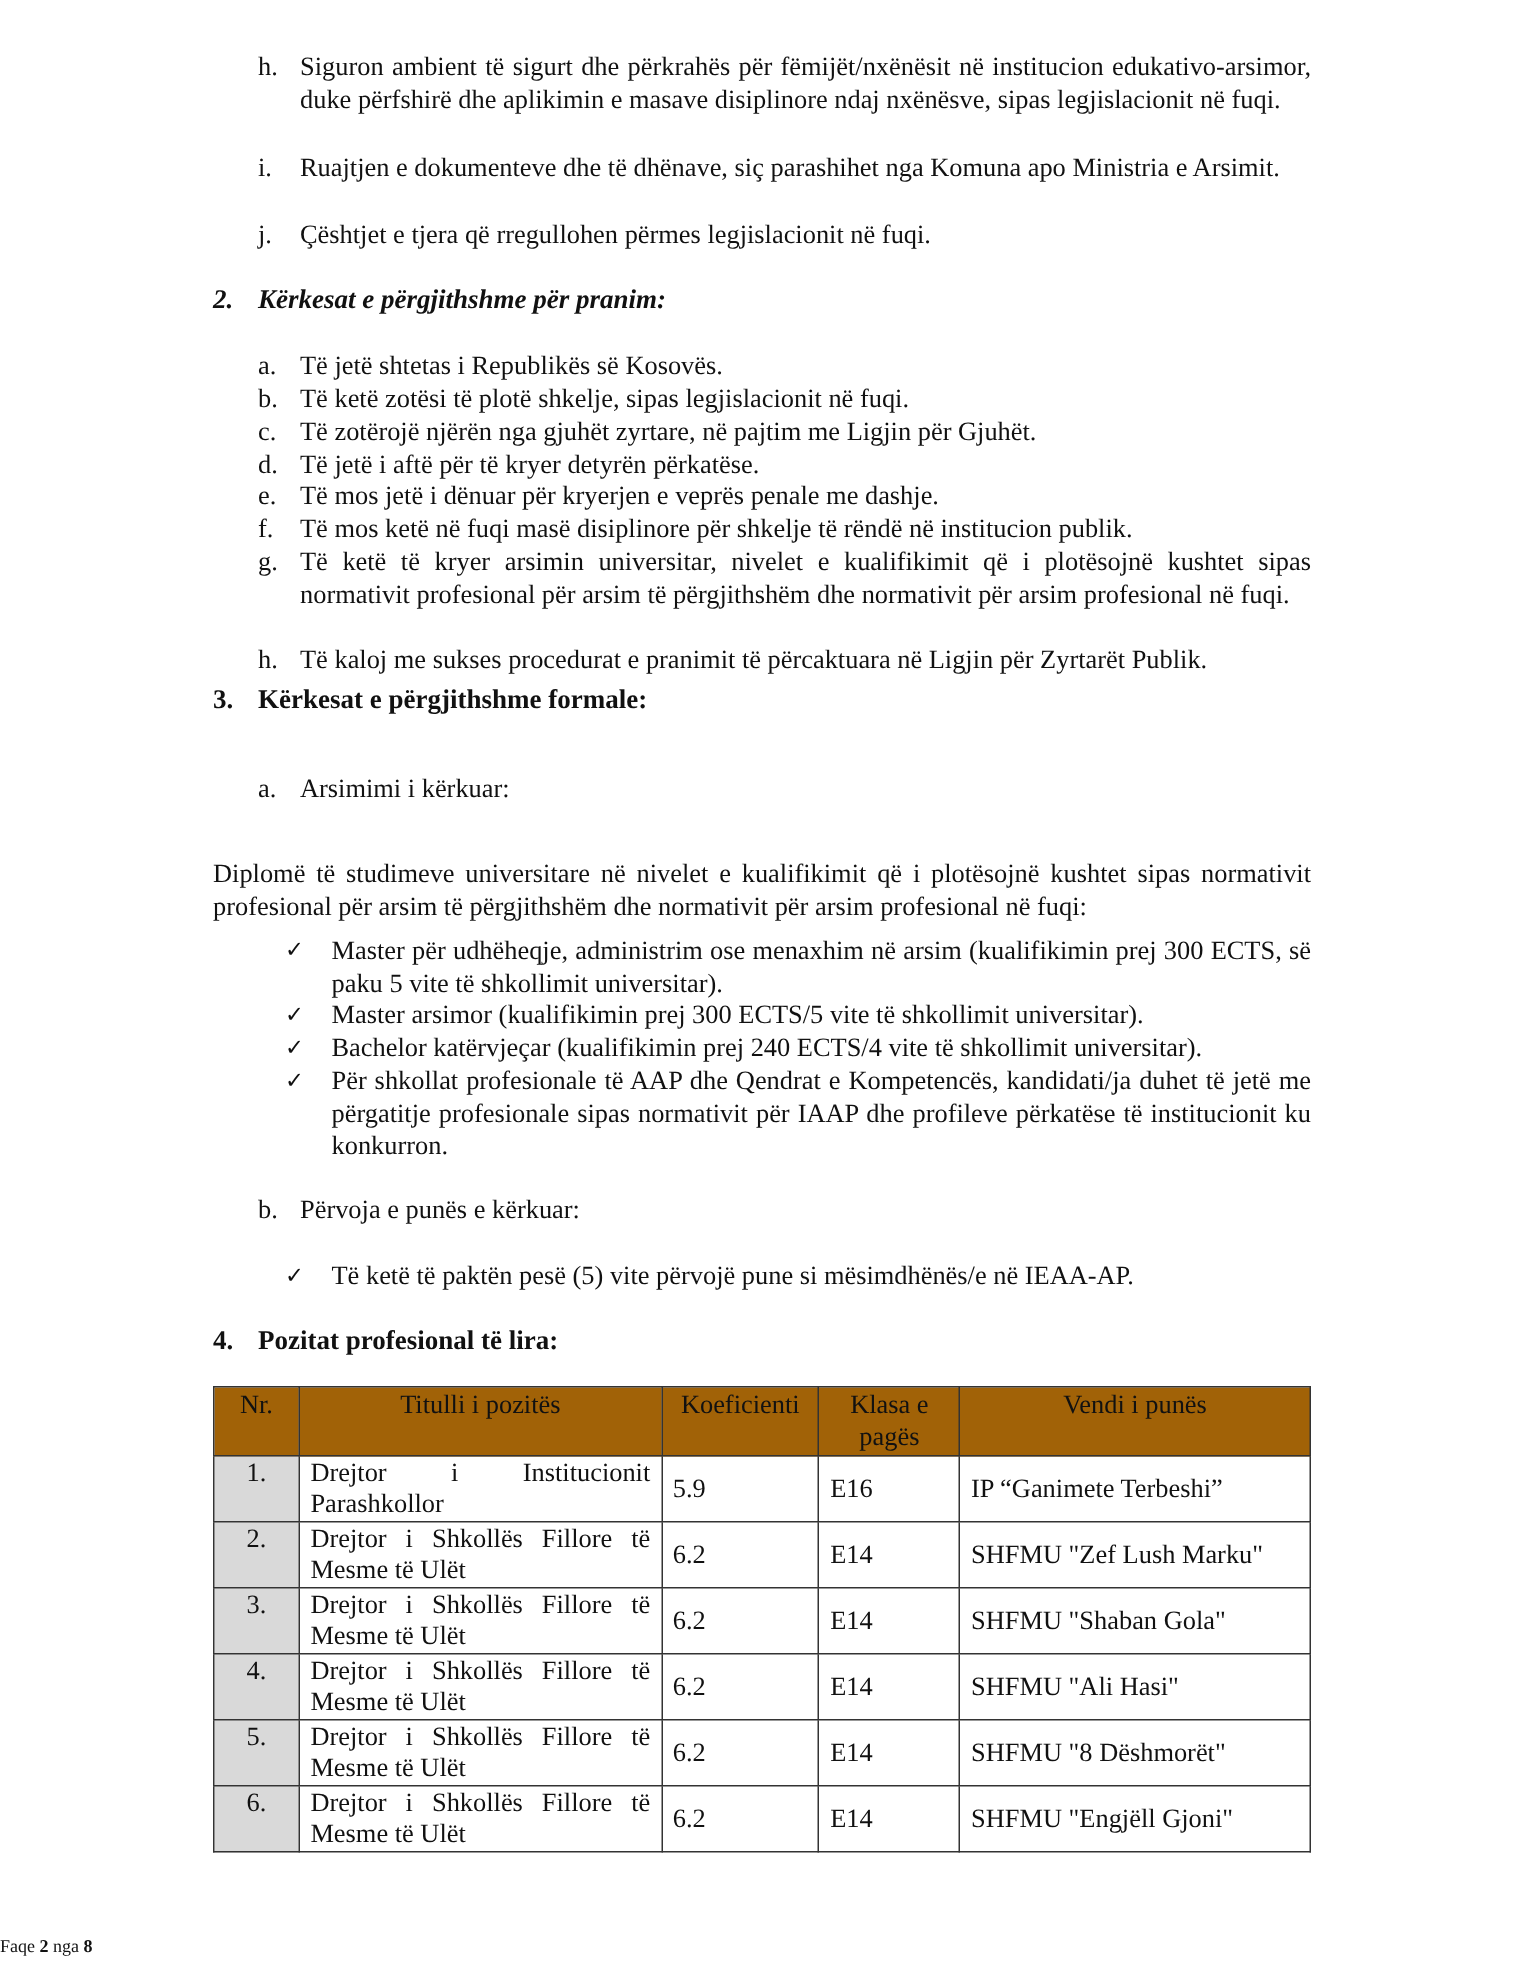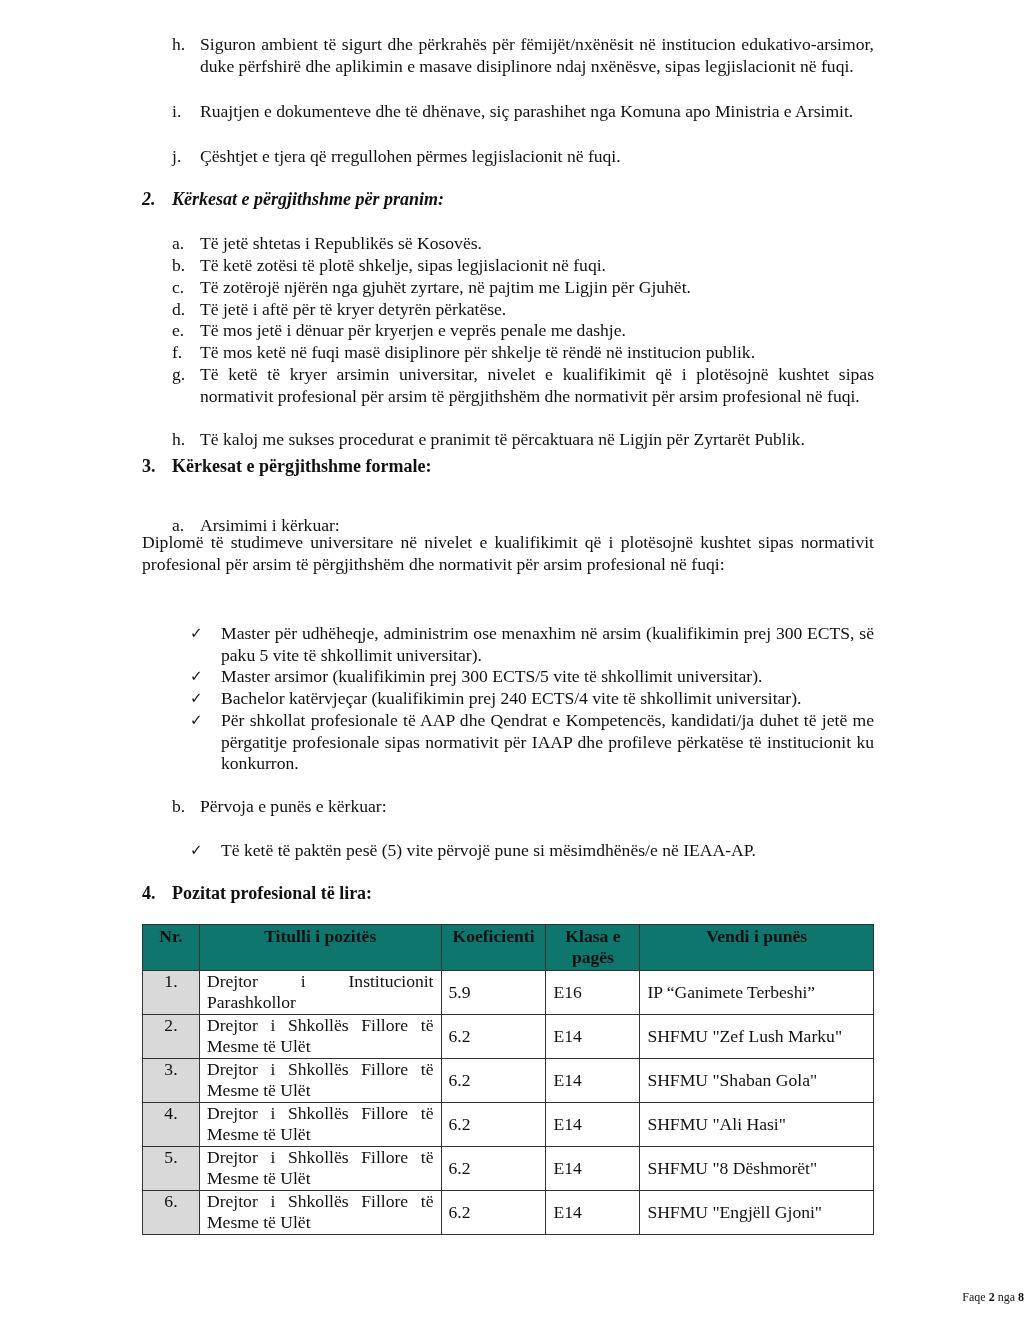--- a/index.html
+++ b/index.html
@@ -15,27 +15,27 @@
   .heading .num { display: inline-block; width: 30px; }
   .para { position: absolute; left: 142px; width: 732px; text-align: justify; }
   .chk { position: absolute; left: 190px; width: 684px; }
   .chk .mark { position: absolute; left: 0; top: 0; width: 28px; font-family: "DejaVu Sans", sans-serif; font-size: 15px; }
   .chk .txt { margin-left: 31px; text-align: justify; }
   table.pos {
     position: absolute; left: 142px; top: 924px; width: 732px;
     border-collapse: collapse; font-size: 17.6px; line-height: 21px;
   }
   table.pos th, table.pos td { border: 1.5px solid #333333; padding: 0 7px; vertical-align: middle; }
-  table.pos th { background: #0f766e; font-weight: bold; vertical-align: top; height: 44px; padding-top: 1px; }
+  table.pos th { background: #a16207; font-weight: normal; vertical-align: top; height: 44px; padding-top: 1px; }
   table.pos td { height: 43px; }
   table.pos td.nr { background: #d9d9d9; text-align: center; vertical-align: top; }
   table.pos td.title { text-align: justify; text-align-last: left; vertical-align: top; }
   table.pos td.title .l1 { display: block; text-align: justify; text-align-last: justify; }
   table.pos td.c { }
-  .footer { position: absolute; top: 1287px; left: 0; width: 1024px; text-align: right; font-size: 12px; }
+  .footer { position: absolute; top: 1287px; left: 0; width: 1024px; text-align: left; font-size: 12px; }
   .footer b { font-weight: bold; }
 </style>
 </head>
 <body>
 
 <div class="item" style="top:34px;">
   <span class="lbl">h.</span>
   <div class="txt">Siguron ambient të sigurt dhe përkrahës për fëmijët/nxënësit në institucion edukativo-arsimor, duke përfshirë dhe aplikimin e masave disiplinore ndaj nxënësve, sipas legjislacionit në fuqi.</div>
 </div>
 <div class="item" style="top:101px;">
@@ -83,21 +83,21 @@
   <div class="txt">Të kaloj me sukses procedurat e pranimit të përcaktuara në Ligjin për Zyrtarët Publik.</div>
 </div>
 
 <div class="heading" style="top:456px;">
   <span class="num">3.</span><span>Kërkesat e përgjithshme formale:</span>
 </div>
 <div class="item" style="top:515px;">
   <span class="lbl">a.</span>
   <div class="txt">Arsimimi i kërkuar:</div>
 </div>
-<div class="para" style="top:532px;">Diplomë të studimeve universitare në nivelet e kualifikimit që i plotësojnë kushtet sipas normativit profesional për arsim të përgjithshëm dhe normativit për arsim profesional në fuqi:</div>
+<div class="para" style="top:572px;">Diplomë të studimeve universitare në nivelet e kualifikimit që i plotësojnë kushtet sipas normativit profesional për arsim të përgjithshëm dhe normativit për arsim profesional në fuqi:</div>
 
 <div class="chk" style="top:623px;">
   <span class="mark">✓</span>
   <div class="txt">Master për udhëheqje, administrim ose menaxhim në arsim (kualifikimin prej 300 ECTS, së paku 5 vite të shkollimit universitar).</div>
 </div>
 <div class="chk" style="top:666px;">
   <span class="mark">✓</span>
   <div class="txt">Master arsimor (kualifikimin prej 300 ECTS/5 vite të shkollimit universitar).</div>
 </div>
 <div class="chk" style="top:688px;">

